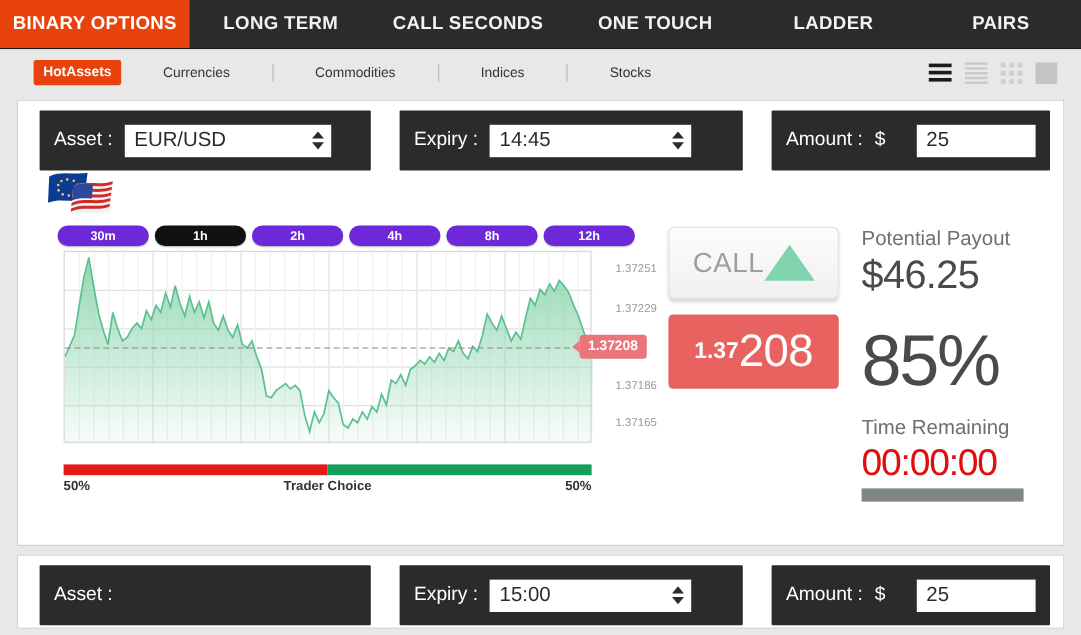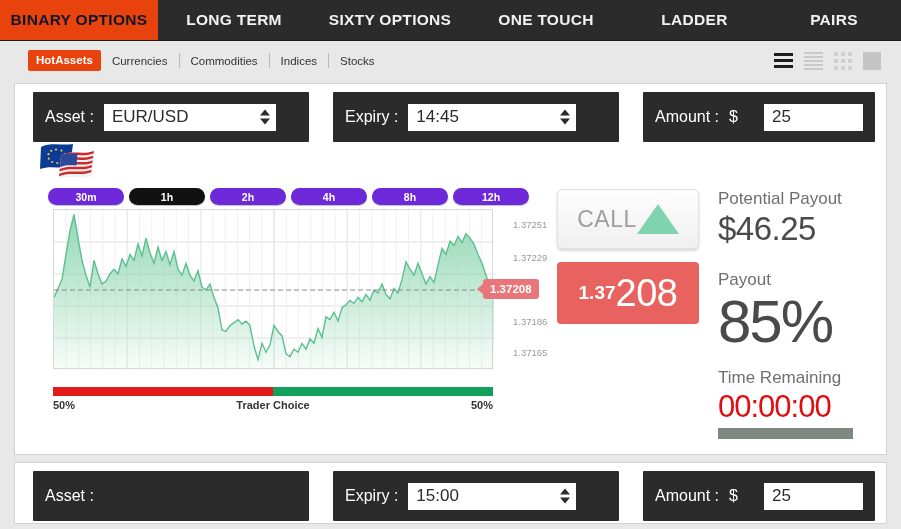--- a/index.html
+++ b/index.html
@@ -17,35 +17,35 @@
     background: #2b2b2b;
     display: flex; align-items: stretch;
     border-bottom: 1px solid #1c1c1c;
   }
   .topnav-item {
     display: flex; align-items: center; justify-content: center;
     color: #f2f2f2; font-size: 15.5px; font-weight: bold;
     letter-spacing: .3px; padding: 0 18px; cursor: pointer;
     white-space: nowrap;
   }
-  .topnav-item.active { background: #e8430d; color: #0f172a; }
+  .topnav-item.active { background: #e8430d; color: #ffffff; }
   .tn0 { width: 158px; padding: 0; }
   .tn1 { width: 152px; }
   .tn2 { width: 160px; }
   .tn3 { width: 152px; }
   .tn4 { width: 145px; }
   .tn5 { width: 134px; }
 
   
   .subnav {
     position: absolute; left: 0; top: 41px; width: 901px; height: 39px;
     background: #e8e8e8;
     display: flex; align-items: center;
   }
-  .subnav-left { display: flex; align-items: center; padding-left: 28px; }
+  .subnav-left { display: flex; align-items: center; padding-left: 28px; gap: 24px; }
   .chip {
     background: #e8430d; color: #fff; font-size: 11.5px; font-weight: bold;
     padding: 4px 8px 4px 8px; border-radius: 2px; cursor: pointer;
     line-height: 1.05;
   }
   .subnav-link {
     color: #333; font-size: 11.5px; padding: 0 11px; cursor: pointer;
     white-space: nowrap;
   }
   .divider { width: 1px; height: 15px; background: #b9b9b9; }
@@ -207,21 +207,21 @@
 <div class="page">
 
   <div class="topnav">
     <div class="topnav-item active tn0">
         <span>BINARY OPTIONS</span>
       </div>
     <div class="topnav-item tn1">
         <span>LONG TERM</span>
       </div>
     <div class="topnav-item tn2">
-        <span>SIXTY OPTIONS</span>
+        <span>CALL SECONDS</span>
       </div>
     <div class="topnav-item tn3">
         <span>ONE TOUCH</span>
       </div>
     <div class="topnav-item tn4">
         <span>LADDER</span>
       </div>
     <div class="topnav-item tn5">
         <span>PAIRS</span>
       </div>
@@ -420,21 +420,20 @@
         <div class="pricebox">
           <span class="pb-small">1.37</span>
           <span class="pb-big">208</span>
         </div>
       </div>
 
       <div class="pocol">
         <div class="po-label">Potential Payout</div>
         <div class="po-money">$46.25</div>
         <div class="po-gap1"></div>
-        <div class="po-label">Payout</div>
         <div class="po-pct">85%</div>
         <div class="po-gap2"></div>
         <div class="po-label">Time Remaining</div>
         <div class="po-timer">00:00:00</div>
         <div class="progress-track"></div>
       </div>
 
     </div>
   </div>
 

